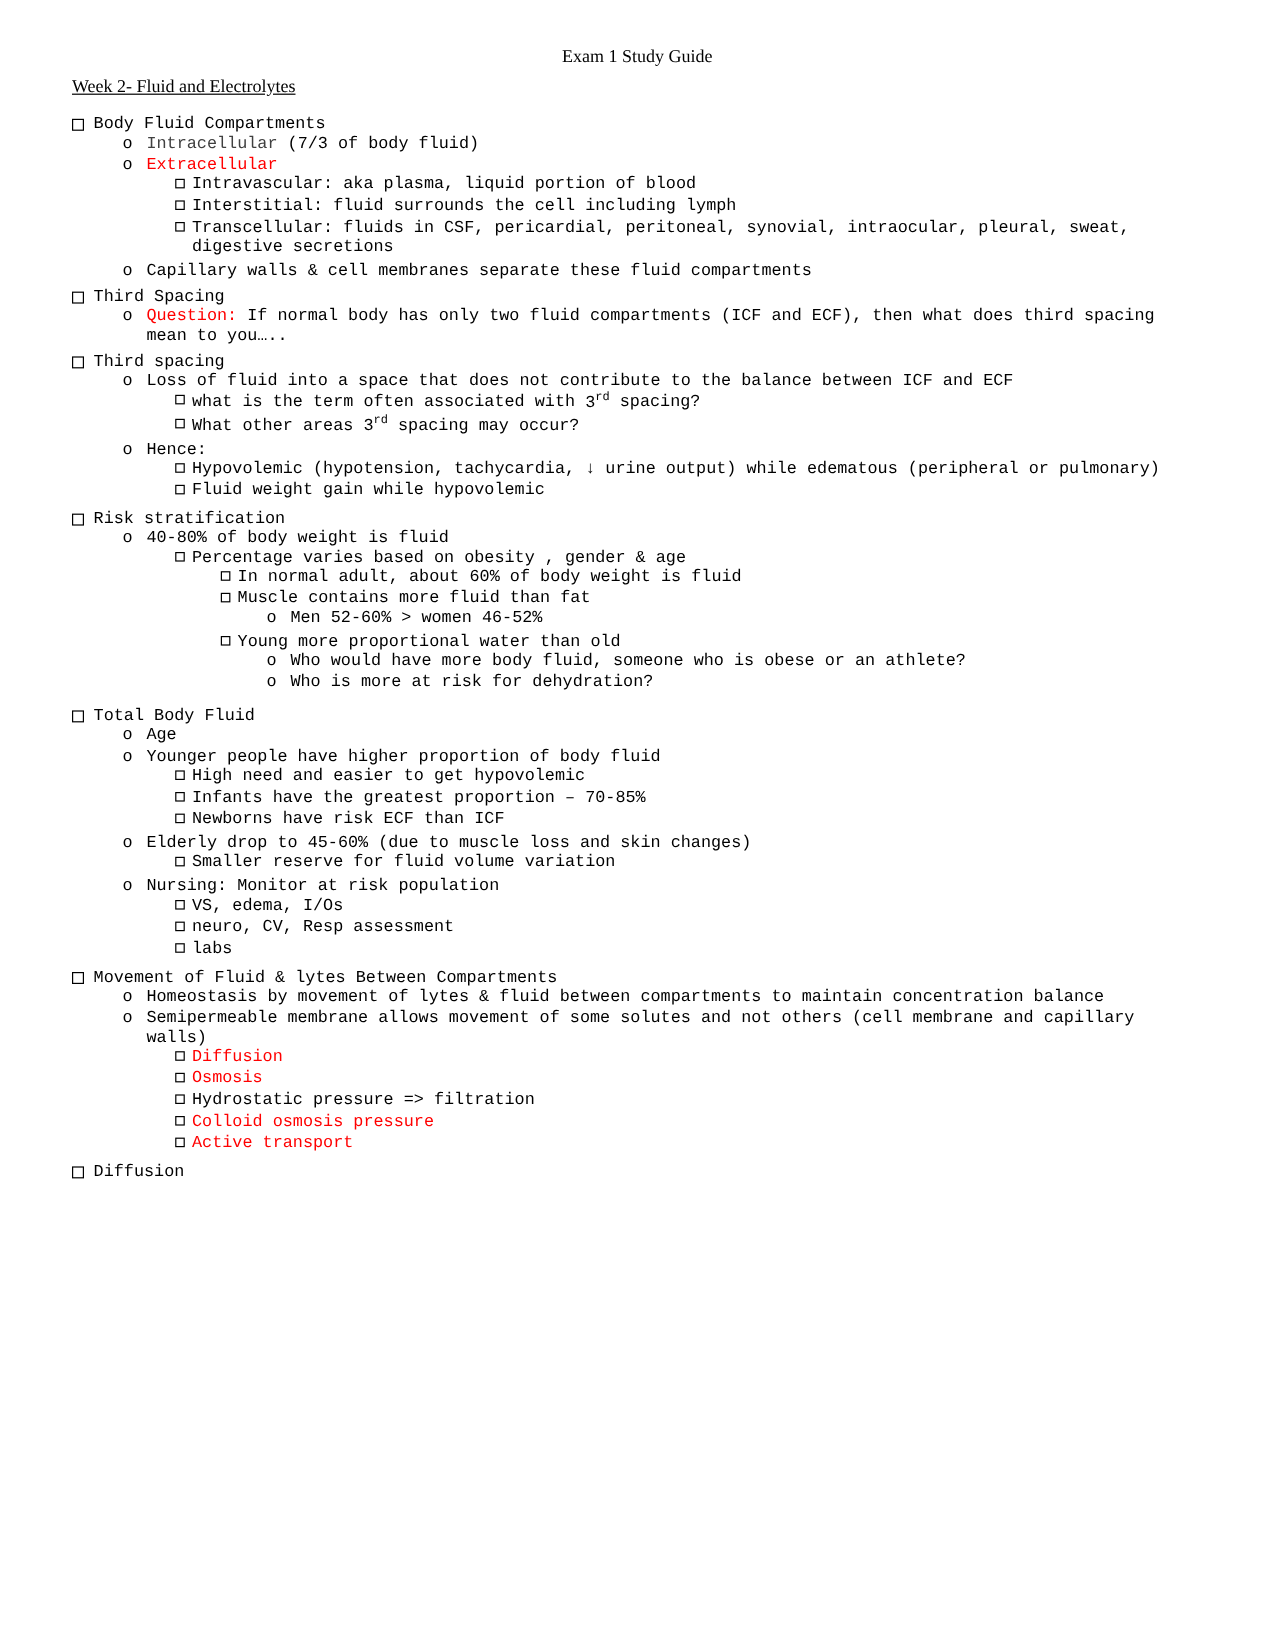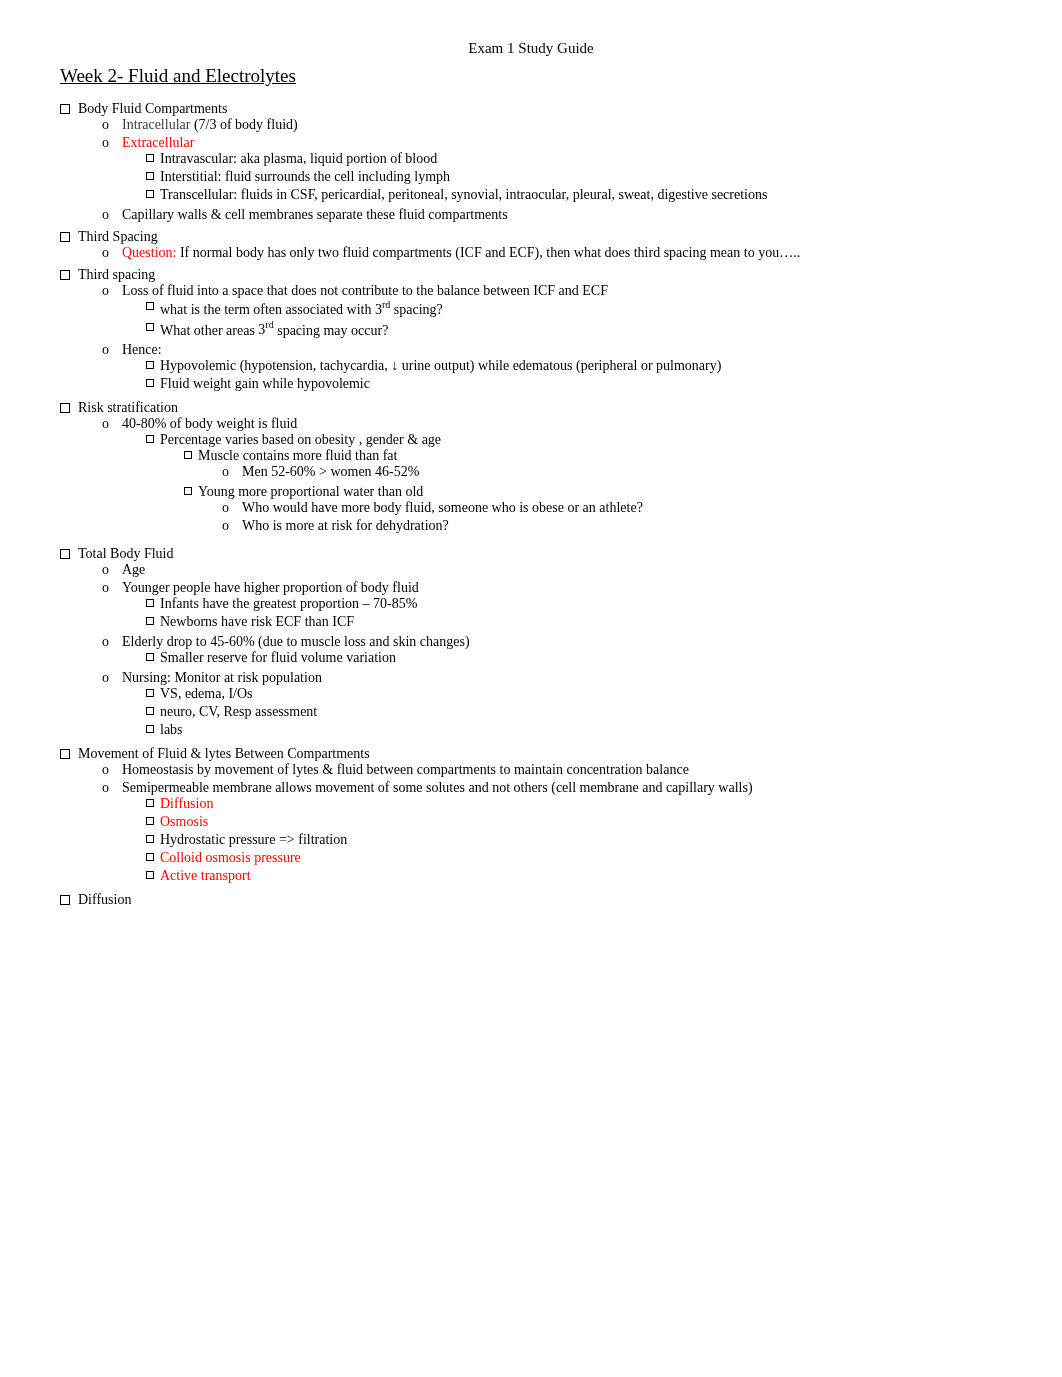--- a/index.html
+++ b/index.html
@@ -15,32 +15,33 @@
       padding: 40px 60px;
       max-width: 1062px;
       min-height: 1377px;
     }
     .page-title {
       text-align: center;
       font-size: 15px;
       margin-bottom: 8px;
     }
     .week-title {
-      font-size: 19px;
+      font-size: 15px;
       text-decoration: underline;
       margin-bottom: 14px;
     }
     .main-list {
       list-style: none;
       padding-left: 0;
     }
     .main-list > li {
       display: flex;
       align-items: flex-start;
       margin-bottom: 4px;
+      font-family: Liberation Mono, monospace;
     }
     .bullet-square {
       display: inline-block;
       width: 10px;
       height: 10px;
       border: 1px solid #000;
       min-width: 10px;
       margin-top: 3px;
       margin-right: 8px;
     }
@@ -169,20 +170,24 @@
     </li>
     <li>
       <span class="bullet-square"></span>
       <div class="level1-content"><span>Risk stratification</span><ul class="o-list">
           <li>
             <span class="o-marker">o</span>
             <div class="indent-content"><span>40-80% of body weight is fluid</span><ul class="sub-list">
                 <li>
                   <span class="bullet-small-square"></span>
                   <div class="indent-content"><span>Percentage varies based on obesity , gender &amp; age</span><ul class="sub-list">
+                      <li>
+                        <span class="bullet-small-square"></span>
+                        <div class="indent-content"><span>In normal adult, about 60% of body weight is fluid</span></div>
+                      </li>
                       <li>
                         <span class="bullet-small-square"></span>
                         <div class="indent-content"><span>Muscle contains more fluid than fat</span><ul class="o-sub-list">
                             <li>
                               <span class="o-marker">o</span>
                               <span>Men 52-60% &gt; women 46-52%</span>
                             </li>
                           </ul></div>
                       </li>
                       <li>
@@ -209,20 +214,24 @@
       <div class="level1-content"><span>Total Body Fluid</span><ul class="o-list">
           <li>
             <span class="o-marker">o</span>
             <div class="indent-content"><span>Age</span></div>
           </li>
           <li>
             <span class="o-marker">o</span>
             <div class="indent-content"><span>Younger people have higher proportion of body fluid</span><ul class="sub-list">
                 <li>
                   <span class="bullet-small-square"></span>
+                  <div class="indent-content"><span>High need and easier to get hypovolemic</span></div>
+                </li>
+                <li>
+                  <span class="bullet-small-square"></span>
                   <div class="indent-content"><span>Infants have the greatest proportion – 70-85%</span></div>
                 </li>
                 <li>
                   <span class="bullet-small-square"></span>
                   <div class="indent-content"><span>Newborns have risk ECF than ICF</span></div>
                 </li>
               </ul></div>
           </li>
           <li>
             <span class="o-marker">o</span>

